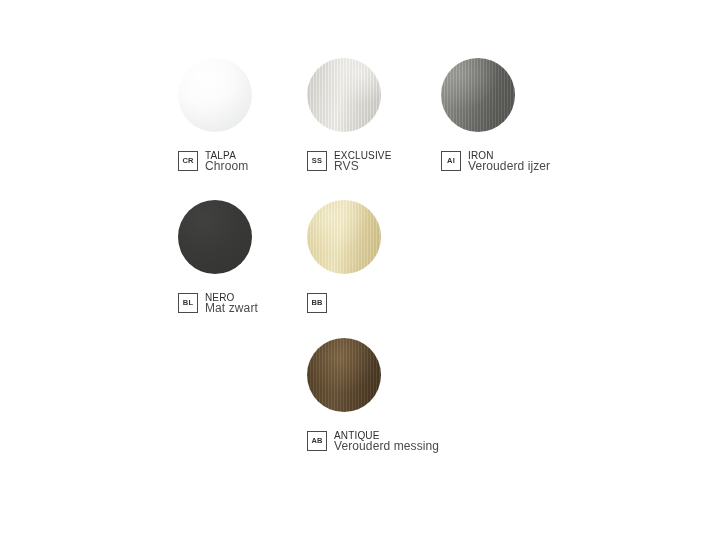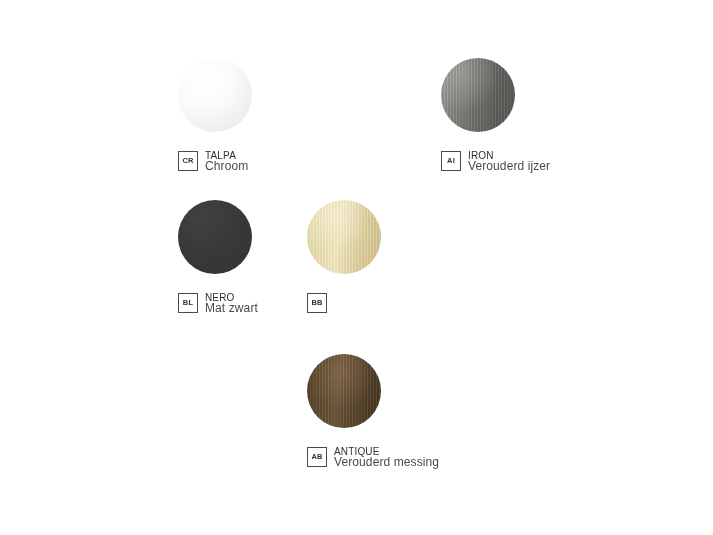--- a/index.html
+++ b/index.html
@@ -21,21 +21,21 @@
   }
 
   .finish-row {
     position: absolute;
     left: 0;
     width: 651px;
     height: 150px;
   }
   .row-1 { top: 50px; }
   .row-2 { top: 192px; }
-  .row-3 { top: 346px; padding-left: 32px; }
+  .row-3 { top: 330px; padding-left: 32px; }
 
   .finish-item {
     position: absolute;
     top: 0;
     width: 150px;
     height: 150px;
   }
   .col-1 { left: 178px; }
   .col-2 { left: 307px; }
   .col-3 { left: 441px; }
@@ -180,20 +180,30 @@
       <div class="swatch sw-talpa"></div>
       <div class="finish-label">
         <div class="code-box">CR</div>
         <div class="label-text">
           <div class="finish-name">TALPA</div>
           <div class="finish-desc">Chroom</div>
         </div>
       </div>
     </div>
 
+    <div class="finish-item col-2">
+      <div class="swatch sw-exclusive"></div>
+      <div class="finish-label">
+        <div class="code-box">SS</div>
+        <div class="label-text">
+          <div class="finish-name">EXCLUSIVE</div>
+          <div class="finish-desc">RVS</div>
+        </div>
+      </div>
+    </div>
 
     <div class="finish-item col-3">
       <div class="swatch sw-iron"></div>
       <div class="finish-label">
         <div class="code-box">AI</div>
         <div class="label-text">
           <div class="finish-name">IRON</div>
           <div class="finish-desc">Verouderd ijzer</div>
         </div>
       </div>

